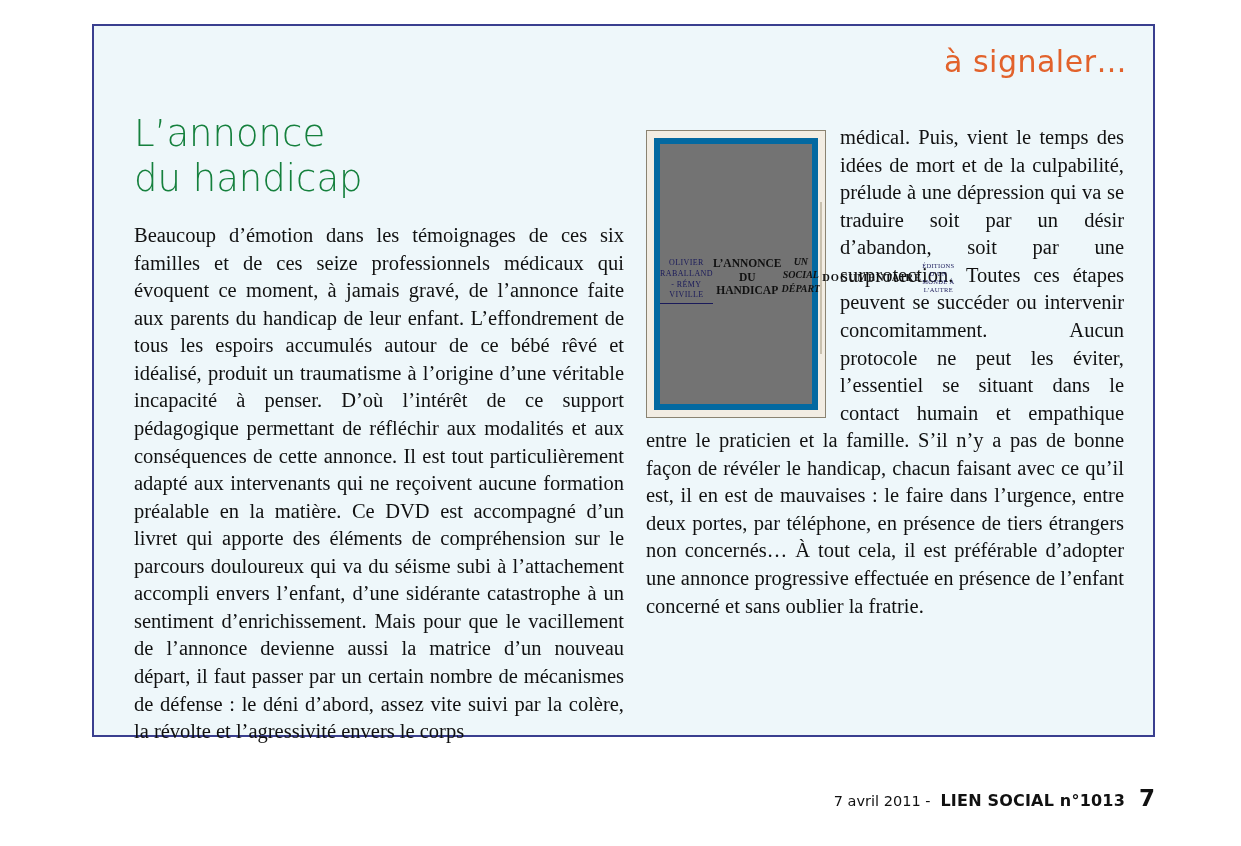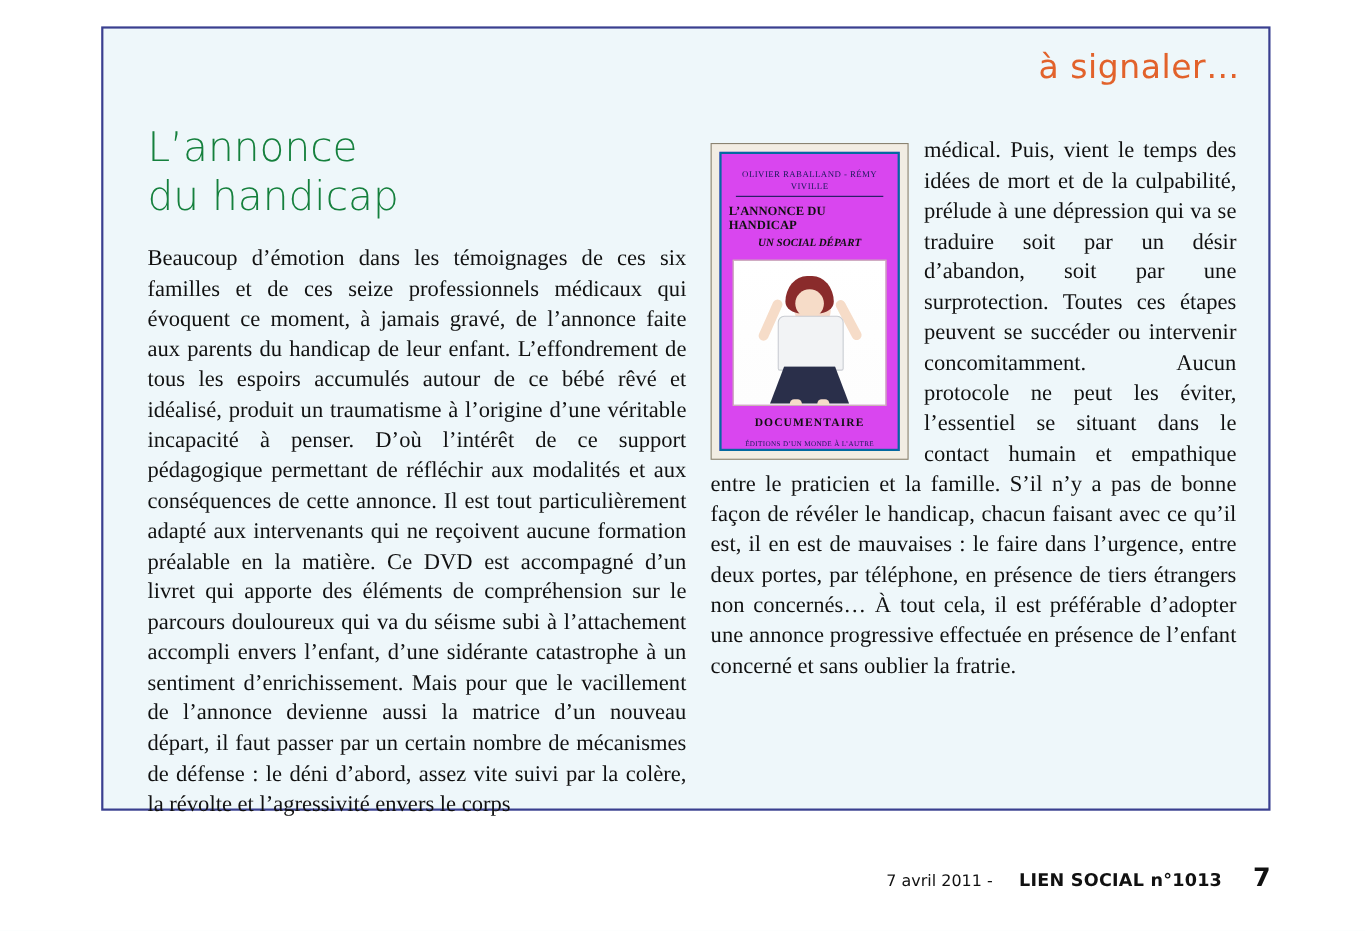--- a/index.html
+++ b/index.html
@@ -97,46 +97,46 @@
     margin: 6px 14px 8px 0;
     background: #f2ede3;
     border: 1px solid #8a8371;
     box-sizing: border-box;
     position: relative;
     shape-margin: 6px;
   }
   .dvd-inner {
     position: absolute;
     left: 7px; top: 7px; right: 7px; bottom: 7px;
-    background: #d946ef;
-    border: 2px solid #0369a1;
+    background: #737373;
+    border: 6px solid #0369a1;
     box-sizing: border-box;
     display: flex;
-    flex-direction: column;
+    flex-direction: row;
     align-items: center;
   }
   .dvd-authors {
     margin-top: 14px;
     font-family: "Liberation Serif", serif;
     font-size: 8px;
     letter-spacing: 0.4px;
     color: #1a1a5a;
     border-bottom: 1px solid #1a1a5a;
     padding-bottom: 2px;
     width: 84%;
     text-align: center;
     box-sizing: border-box;
   }
   .dvd-title {
     margin-top: 7px;
     font-family: "Liberation Serif", serif;
     font-weight: bold;
     font-size: 11.5px;
     color: #111;
-    text-align: left;
+    text-align: center;
     line-height: 1.18;
     width: 92%;
   }
   .dvd-subtitle {
     margin-top: 2px;
     font-family: "Liberation Serif", serif;
     font-style: italic;
     font-weight: bold;
     font-size: 10px;
     color: #111;
@@ -250,21 +250,21 @@
 
   .footer {
     position: absolute;
     right: 86px;
     bottom: 35px;
     font-family: "DejaVu Sans", sans-serif;
     font-size: 14.5px;
     color: #111;
     display: flex;
     align-items: baseline;
-    gap: 24px;
+    gap: 10px;
   }
   .footer .mag {
     font-weight: bold;
     font-size: 16px;
     letter-spacing: 0.2px;
   }
   .footer .pageno {
     font-weight: bold;
     font-size: 23px;
     margin-left: 4px;

